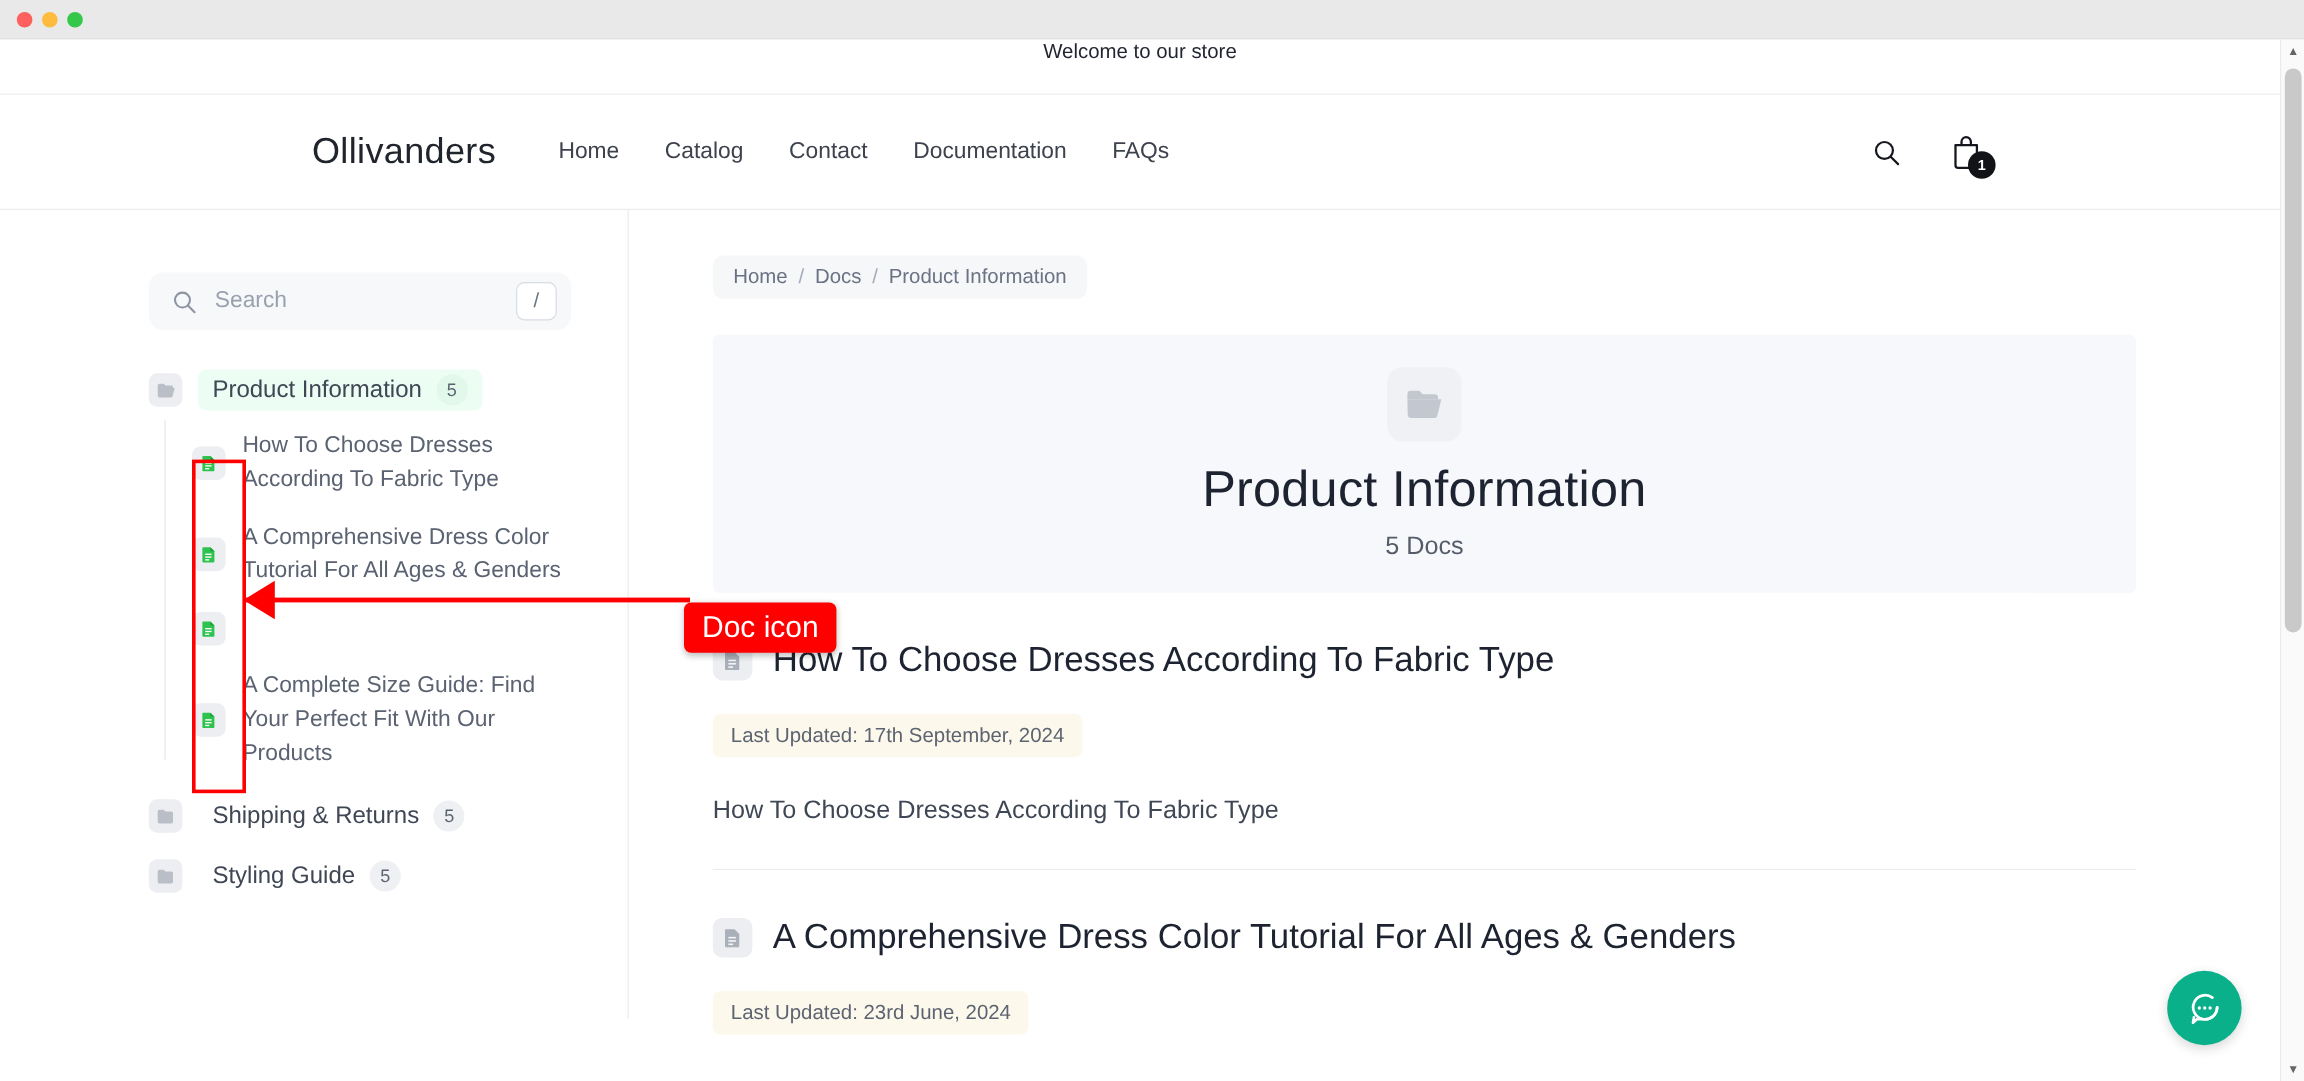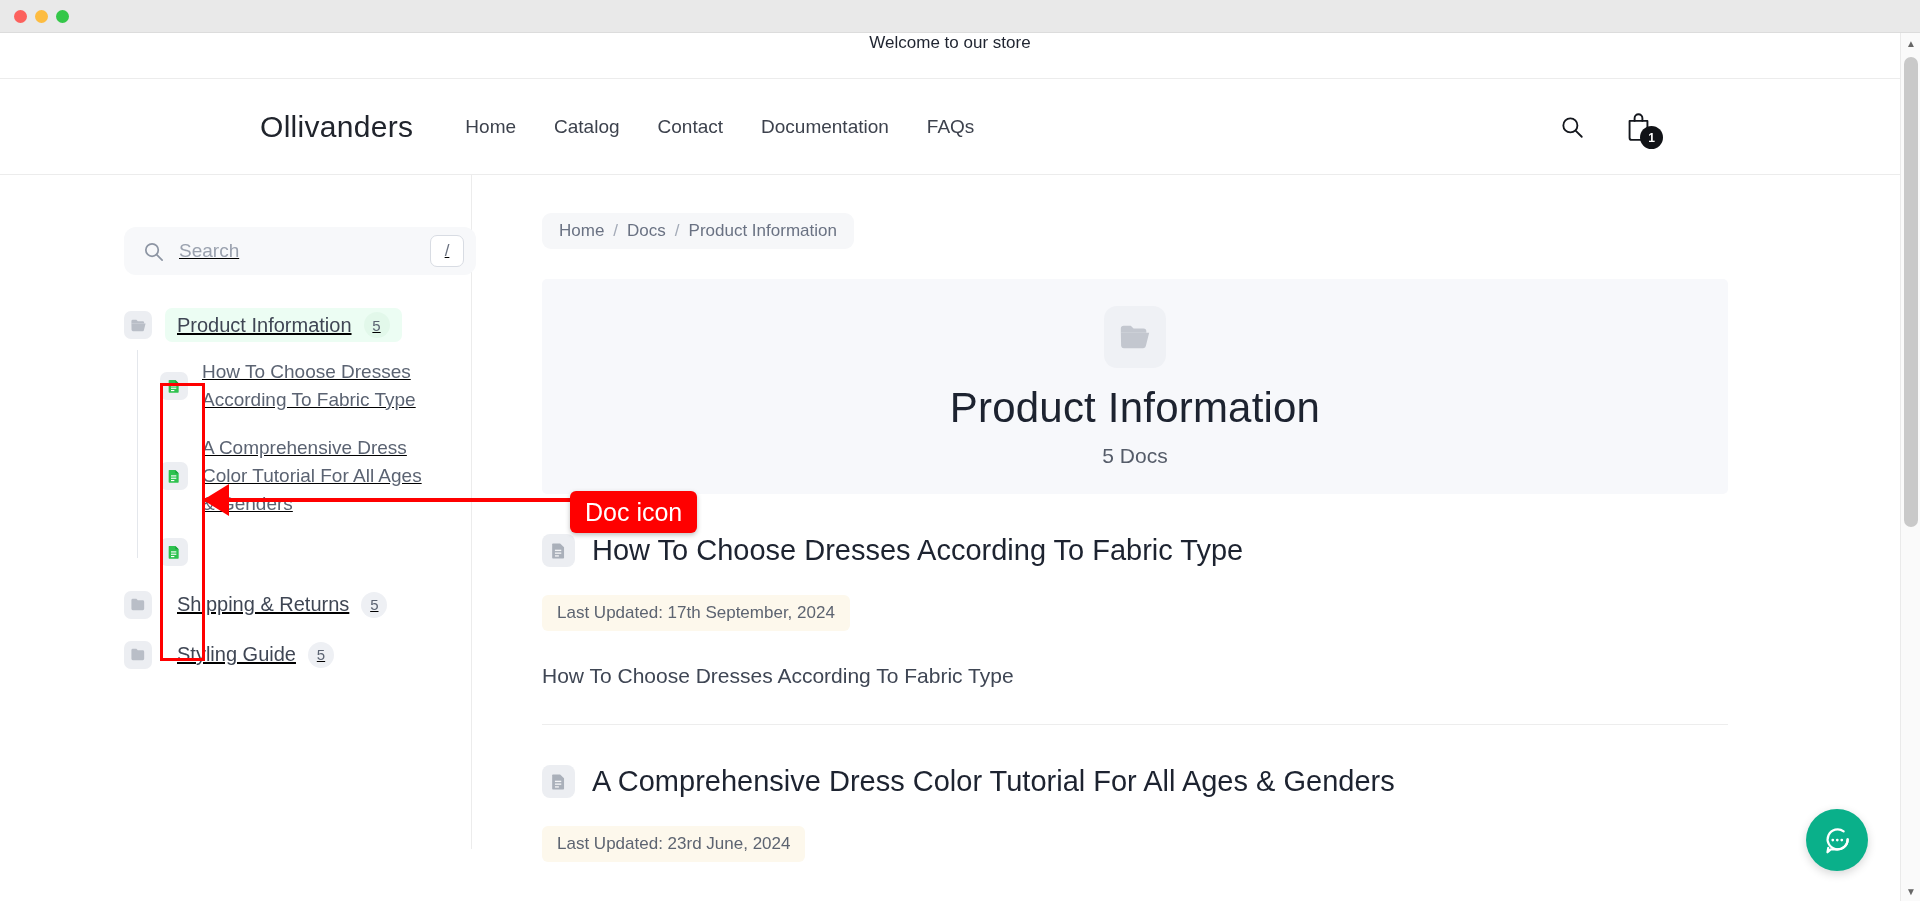--- a/index.html
+++ b/index.html
@@ -49,22 +49,22 @@
   .cart-badge {
     position:absolute; right:-11px; bottom:-8px;
     width:23px; height:23px; border-radius:50%; background:#111317; color:#fff;
     font-size:12px; display:flex; align-items:center; justify-content:center; font-weight:700;
   }
 
   
   .content-split { display:flex; width:1900px; height:674px; }
 
   .sidebar {
-    width:472px; border-right:1px solid #ececec; padding:52px 44px 0 124px;
-    background:#fff; position:relative;text-decoration:underline;
+    width:524px; border-right:1px solid #ececec; padding:52px 44px 0 124px;
+    background:#fff; position:relative;
   }
   .search-box {
     display:flex; align-items:center; gap:14px;
     background:#f7f8fa; border-radius:12px; height:48px; padding:0 12px 0 18px;
     width:352px;
   }
   .search-box .ph { font-size:19px; color:#9aa1ae; flex:1; }
   .slash-key {
     width:34px; height:32px; border:1px solid #d8dce3; border-radius:7px;
     display:flex; align-items:center; justify-content:center;
@@ -155,21 +155,21 @@
   }
   .anno-line {
     position:absolute; left:205px; top:498px; width:370px; height:4px; background:#ff0000;
   }
   .anno-arrow {
     position:absolute; left:203px; top:484px; width:0; height:0;
     border-top:16px solid transparent; border-bottom:16px solid transparent;
     border-right:26px solid #ff0000;
   }
   .anno-label {
-    position:absolute; left:570px; top:491px; background:#ff0000; color:#fff;
+    position:absolute; left:570px; top:502px; background:#ff0000; color:#fff;
     font-size:25px; padding:6px 15px; border-radius:6px; line-height:1.2;
     box-shadow:0 2px 5px rgba(0,0,0,.25);
   }
 </style>
 </head>
 <body>
 
 <div id="app">
 
   <div class="chrome-bar">
@@ -267,20 +267,32 @@
               <span class="doc-ico">
                 <svg width="16" height="16" viewBox="0 0 24 24">
                   <path d="M5 3h9l5 5v13a1 1 0 0 1-1 1H5a1 1 0 0 1-1-1V4a1 1 0 0 1 1-1z" fill="#2ec24f"></path>
                   <path d="M14 3l5 5h-5V3z" fill="#1aa33c"></path>
                   <rect x="7.5" y="11" width="8" height="1.7" fill="#fff"></rect>
                   <rect x="7.5" y="14.5" width="8" height="1.7" fill="#fff"></rect>
                   <rect x="7.5" y="18" width="5" height="1.7" fill="#fff"></rect>
                 </svg>
               </span>
             </div>
+            <div class="doc-row">
+              <span class="doc-ico">
+                <svg width="16" height="16" viewBox="0 0 24 24">
+                  <path d="M5 3h9l5 5v13a1 1 0 0 1-1 1H5a1 1 0 0 1-1-1V4a1 1 0 0 1 1-1z" fill="#2ec24f"></path>
+                  <path d="M14 3l5 5h-5V3z" fill="#1aa33c"></path>
+                  <rect x="7.5" y="11" width="8" height="1.7" fill="#fff"></rect>
+                  <rect x="7.5" y="14.5" width="8" height="1.7" fill="#fff"></rect>
+                  <rect x="7.5" y="18" width="5" height="1.7" fill="#fff"></rect>
+                </svg>
+              </span>
+              <span class="doc-title">A Complete Size Guide: Find Your Perfect Fit With Our Products</span>
+            </div>
           </div>
 
           <div class="folder-row" style="margin-top:12px;">
             <span class="folder-ico">
               <svg width="17" height="17" viewBox="0 0 24 24" fill="#b9bec7">
                 <path d="M2 6a2 2 0 0 1 2-2h5l2 2h7a2 2 0 0 1 2 2v10a2 2 0 0 1-2 2H4a2 2 0 0 1-2-2V6z"></path>
               </svg>
             </span>
             <span class="folder-label">
               <span>Shipping &amp; Returns</span>

